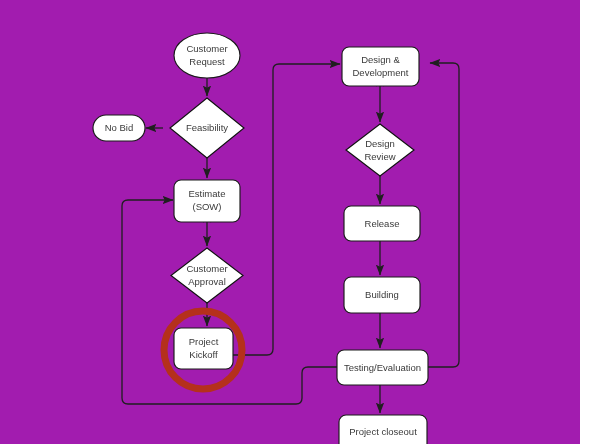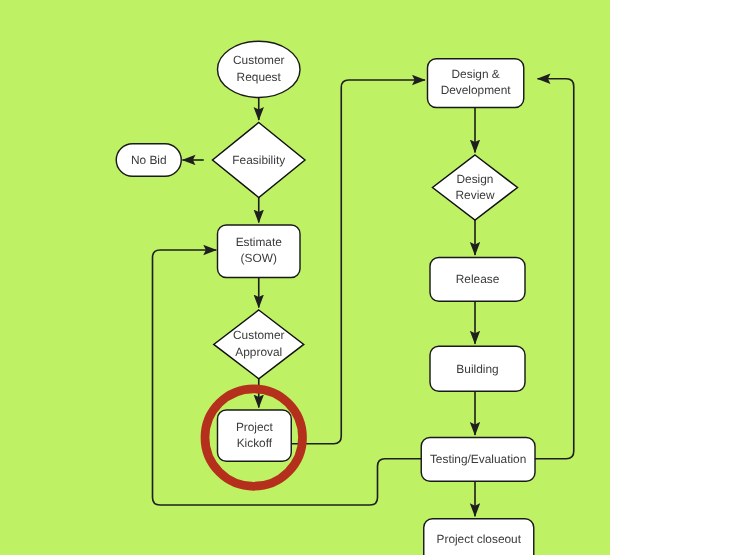--- a/index.html
+++ b/index.html
@@ -2,23 +2,23 @@
 <html><head>
 <meta charset="utf-8">
 <style>
   html, body {
     margin: 0;
     padding: 0;
     background: #ffffff;
   }
   #canvas {
     position: relative;
-    width: 488px;
+    width: 580px;
     height: 444px;
-    background: #bef264;
+    background: #a21caf;
     font-family: "Liberation Sans", sans-serif;
     overflow: hidden;
   }
   #flow {
     position: absolute;
     left: 0;
     top: 0;
     width: 592px;
     height: 444px;
   }

